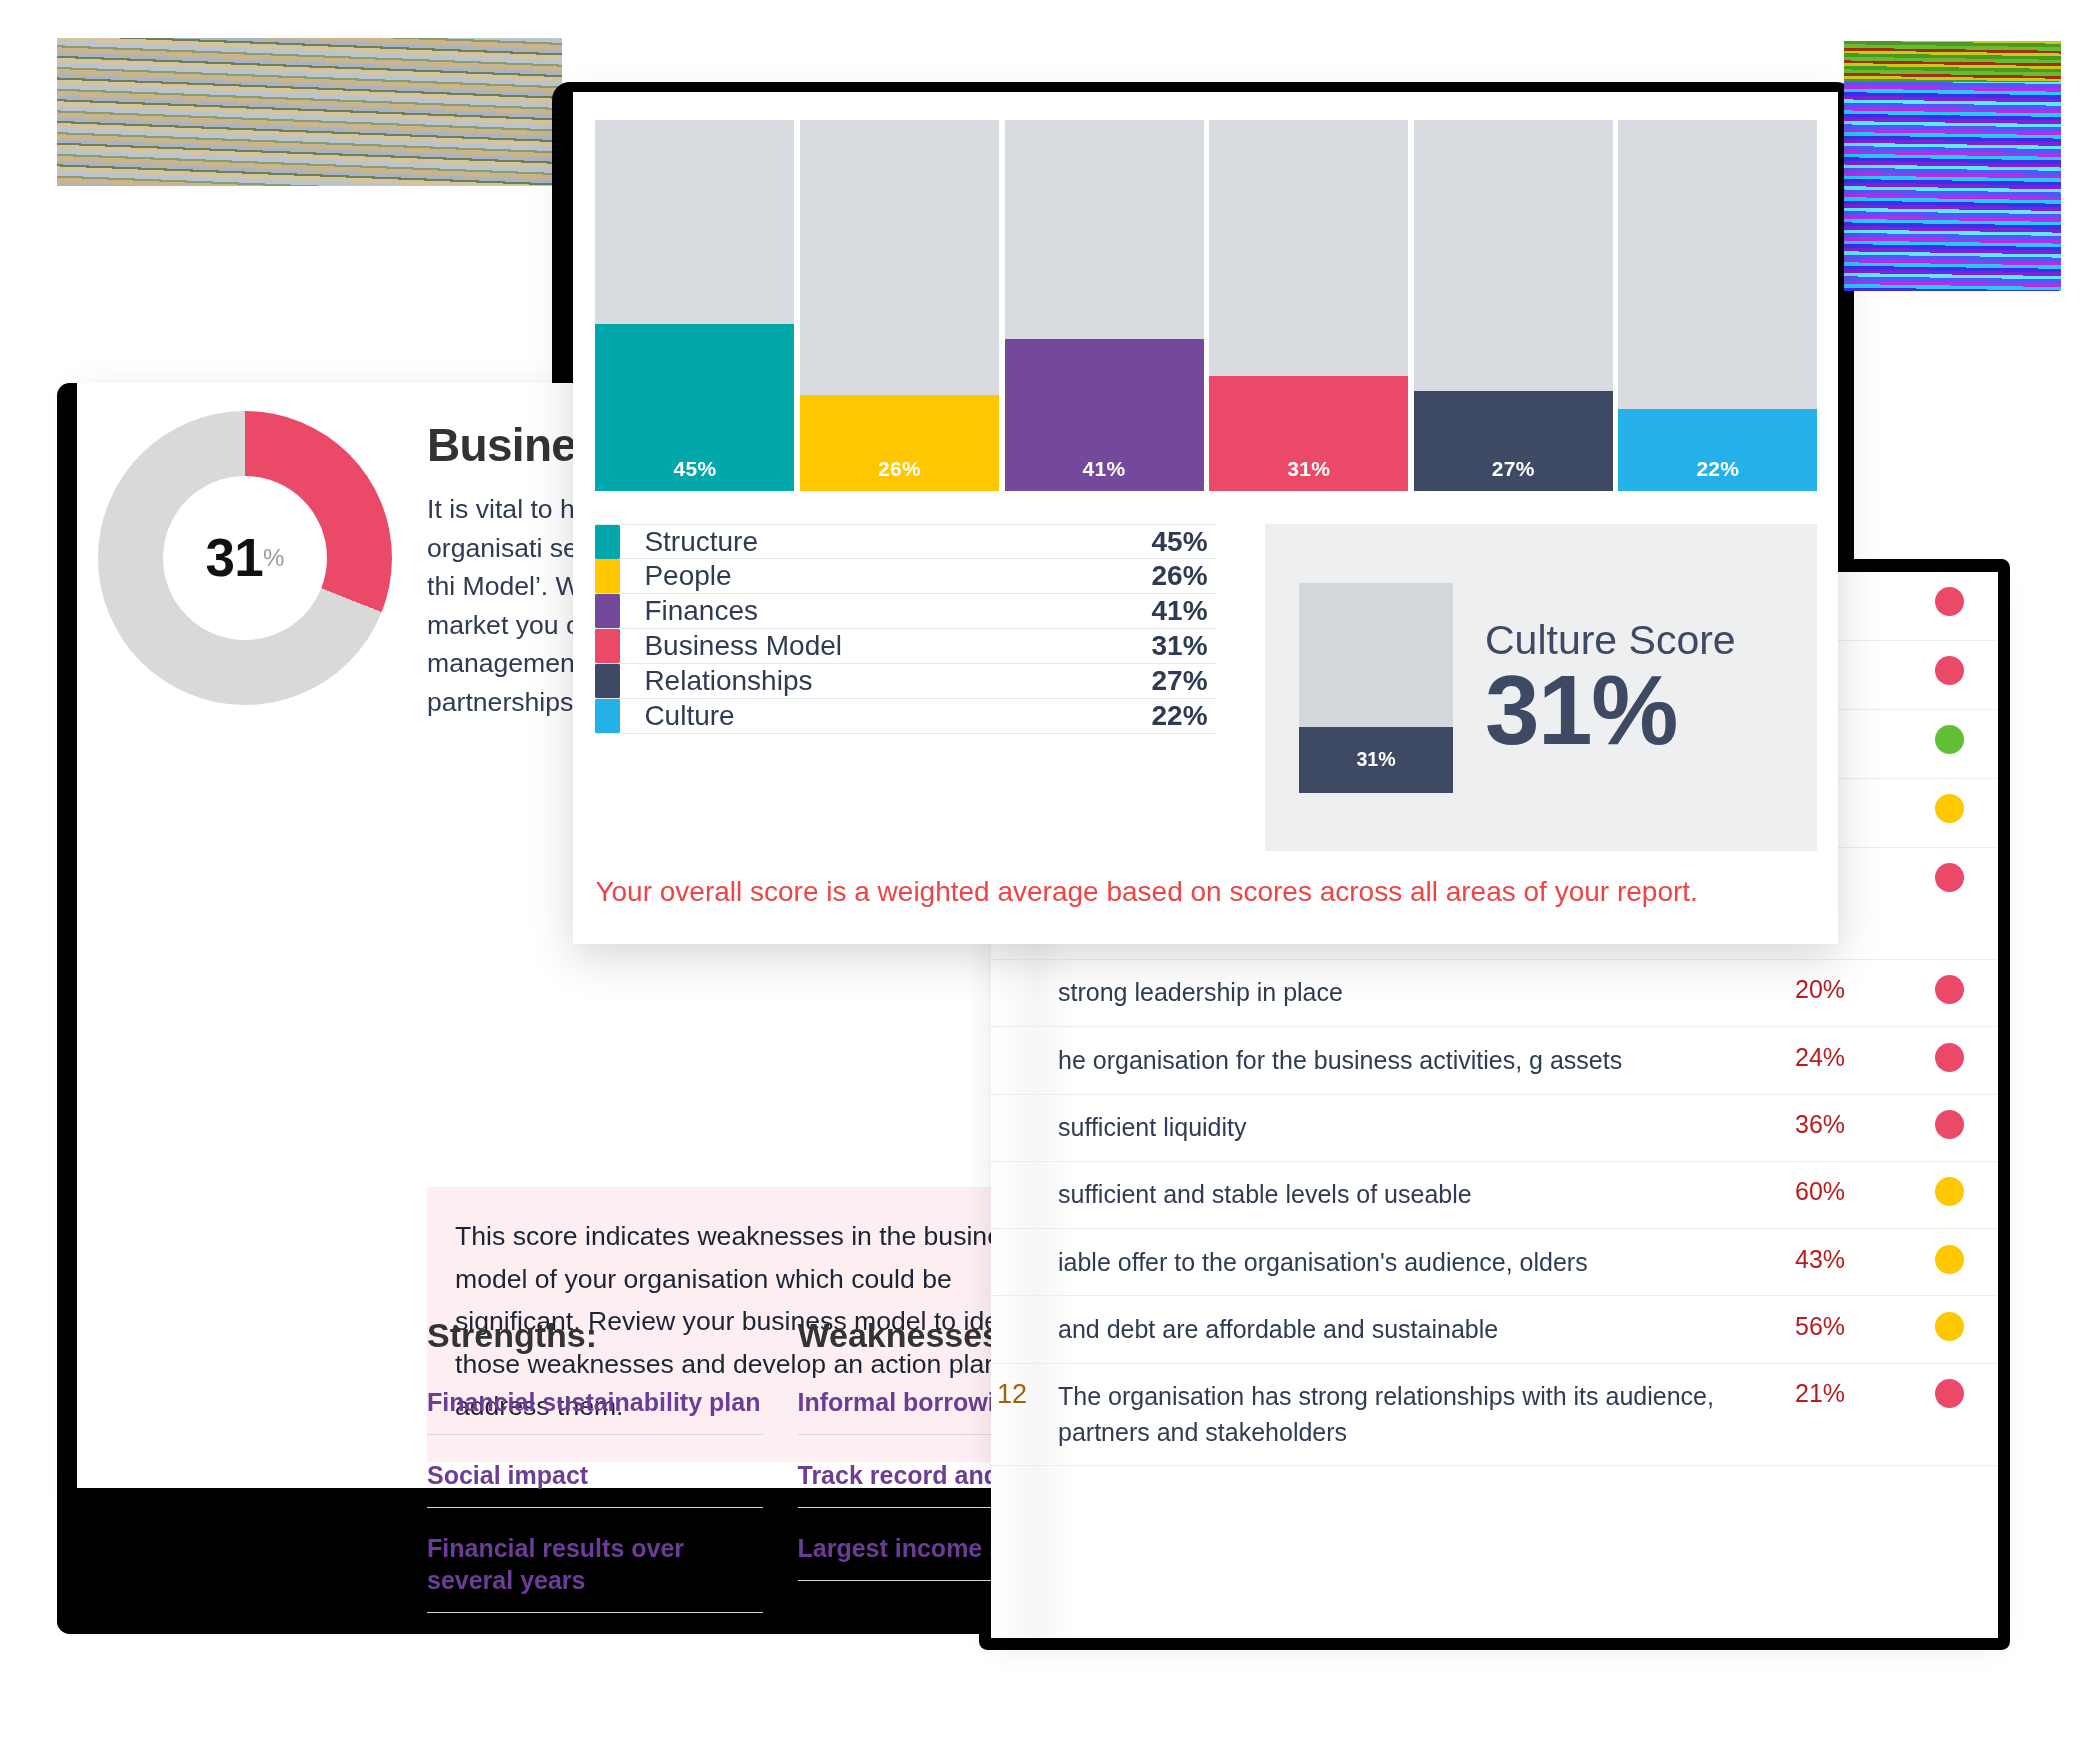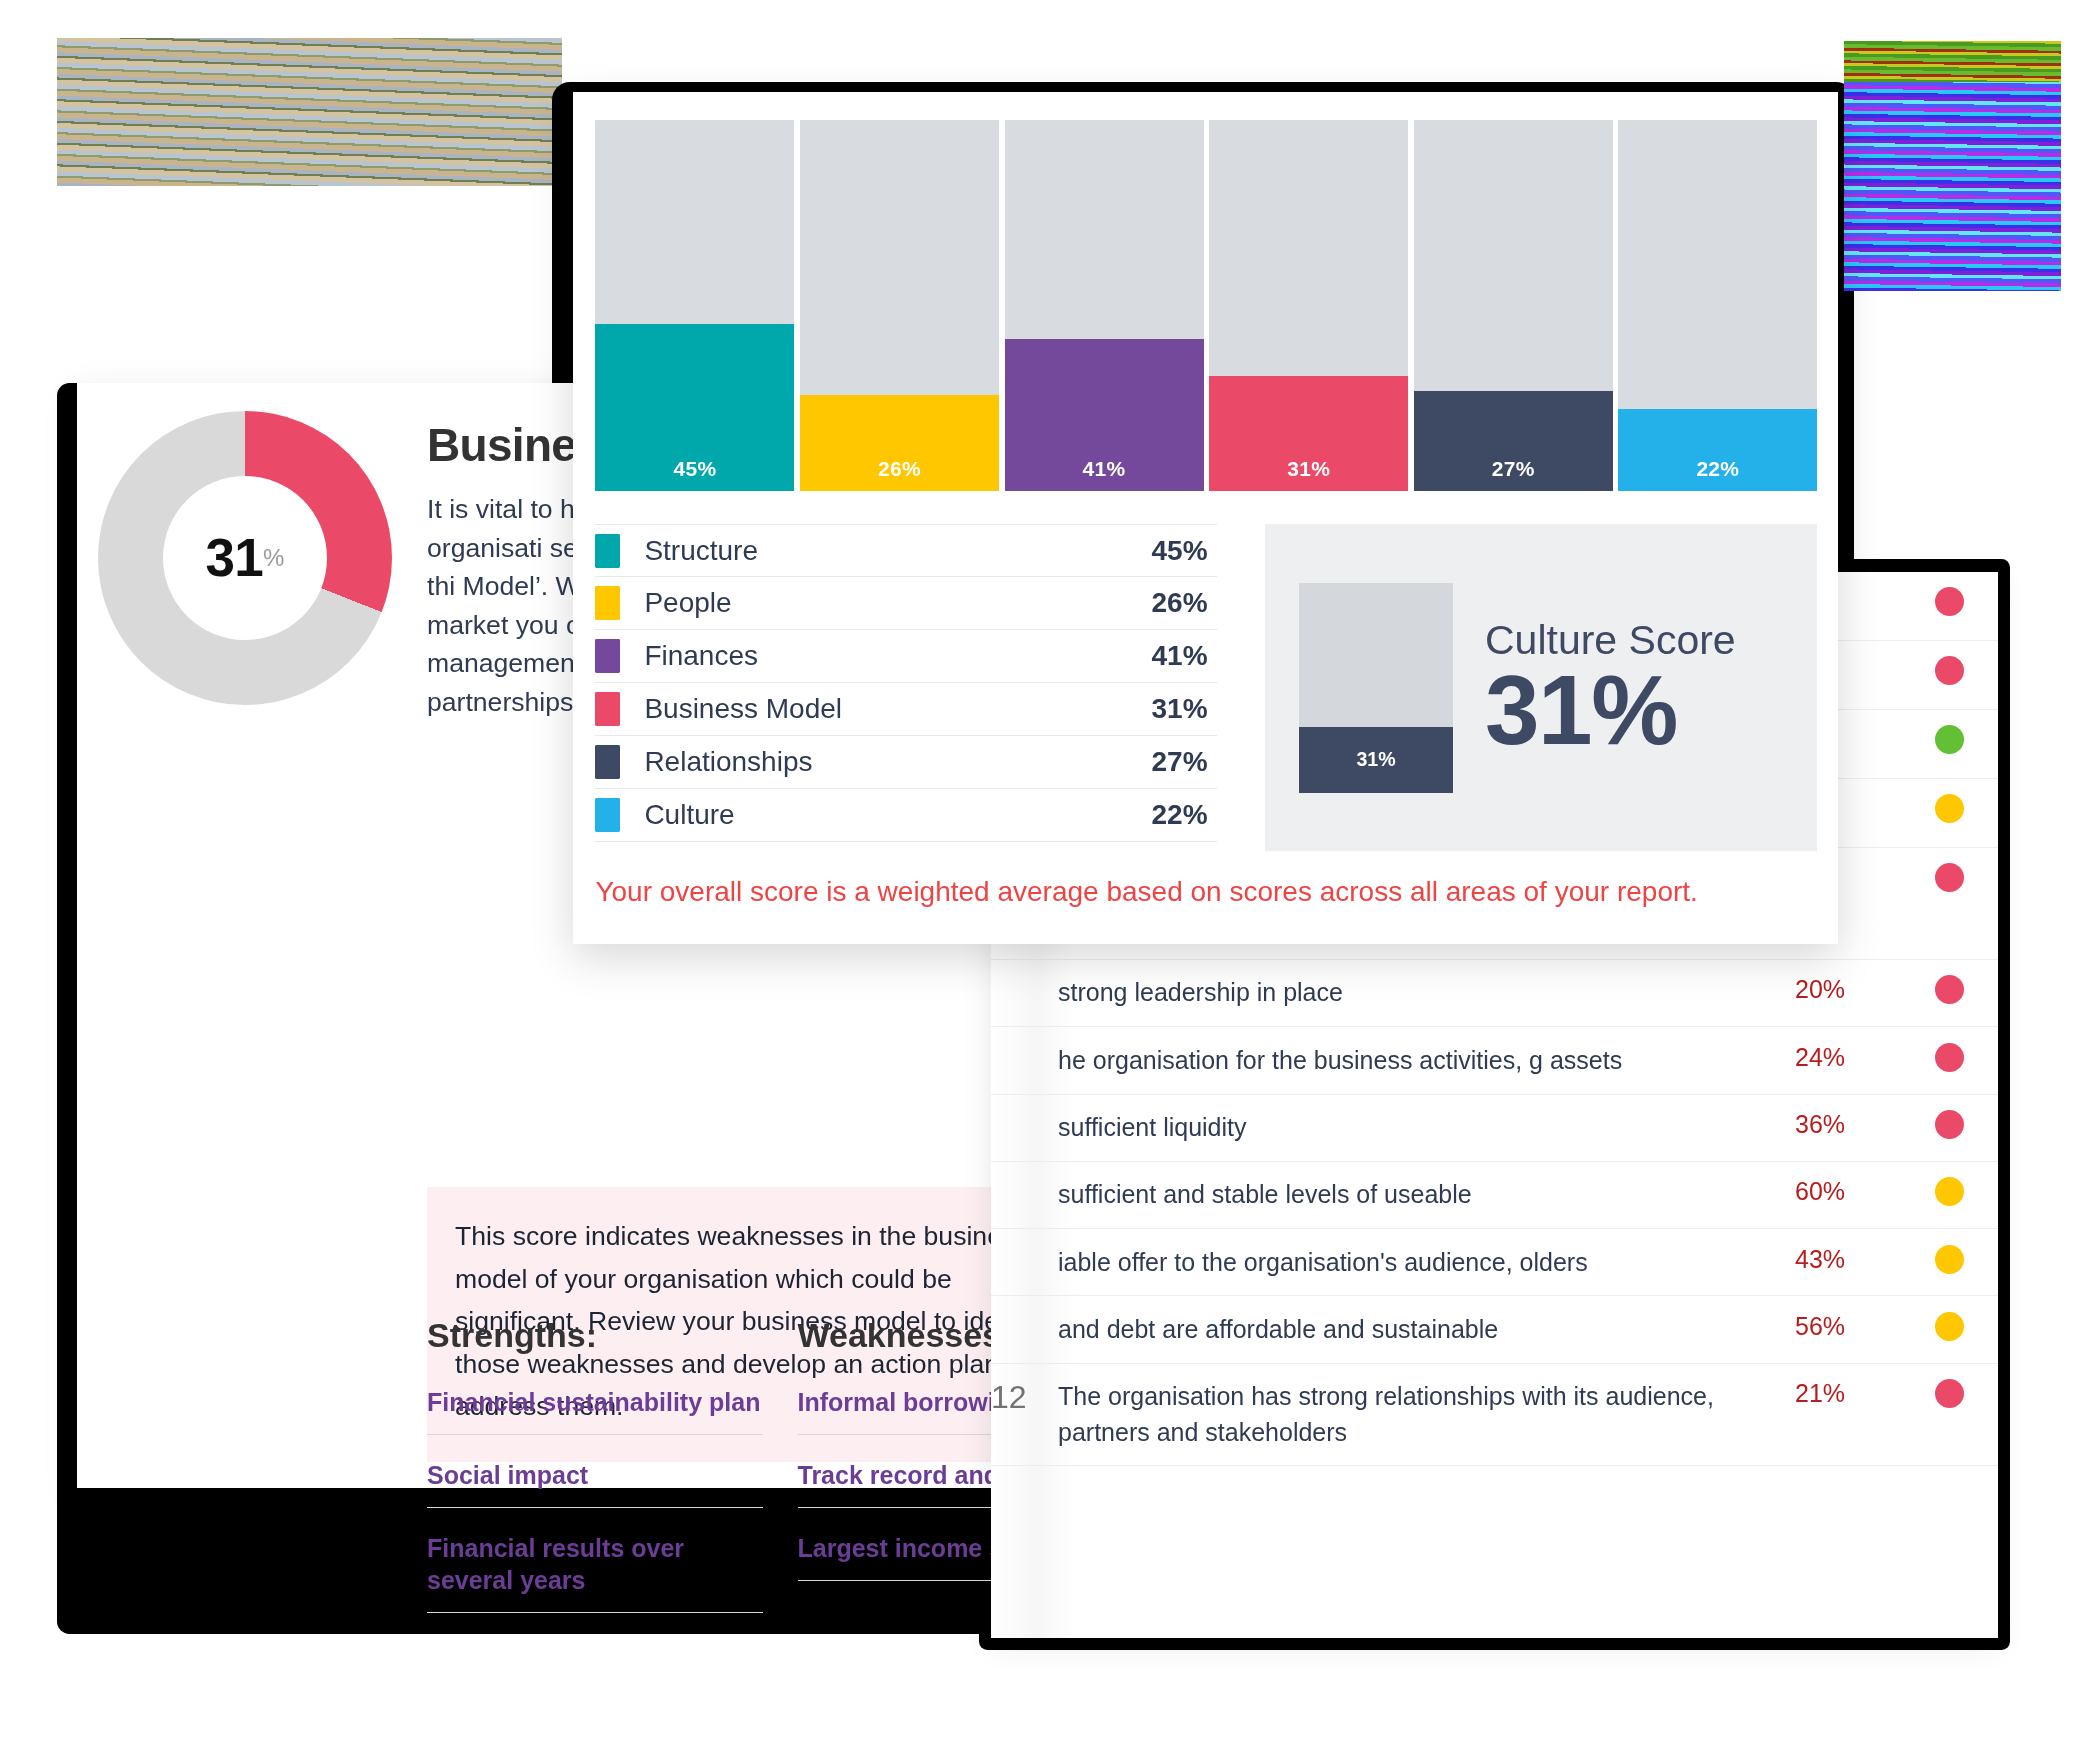--- a/index.html
+++ b/index.html
@@ -105,21 +105,21 @@
     letter-spacing: 0.3px;
   }
 
   
   .legend {
     position: absolute; left: 22.4px; top: 432px;
     width: 622px;
   }
   .legend-row {
     display: flex; align-items: center;
-    height: 53px;
+    height: 35px;
     border-bottom: 1.4px solid #e6e8eb;
   }
   .legend-row:first-child { border-top: 1.4px solid #e6e8eb; }
   .legend-swatch {
     width: 25px; height: 34px; flex: 0 0 25px; border-radius: 1.4px;
   }
   .legend-label {
     flex: 1; margin-left: 24px;
     font-size: 28px; color: #2f3b52; font-weight: 400;
   }
@@ -207,22 +207,22 @@
 
   
   .tbl { position: absolute; left: 0; top: 0; width: 100%; }
   .tbl-row {
     display: flex; align-items: flex-start;
     border-bottom: 1.4px solid #ebedef;
     min-height: 53px;
     padding: 15.4px 0 15.4px 0;
   }
   .tbl-num {
-    flex: 0 0 67px; text-align: left; padding-right: 25px;
-    font-size: 32px; color: #737373;
+    flex: 0 0 67px; text-align: center; padding-right: 25px;
+    font-size: 27px; color: #a16207;
   }
   .tbl-txt {
     flex: 1; font-size: 25px; color: #2f3b52; line-height: 1.42;
     padding-right: 21px;
   }
   .tbl-pct {
     flex: 0 0 105px; text-align: left;
     font-size: 25px; color: #b91c1c;
   }
   .tbl-dot-cell { flex: 0 0 98px; display: flex; justify-content: center; }

